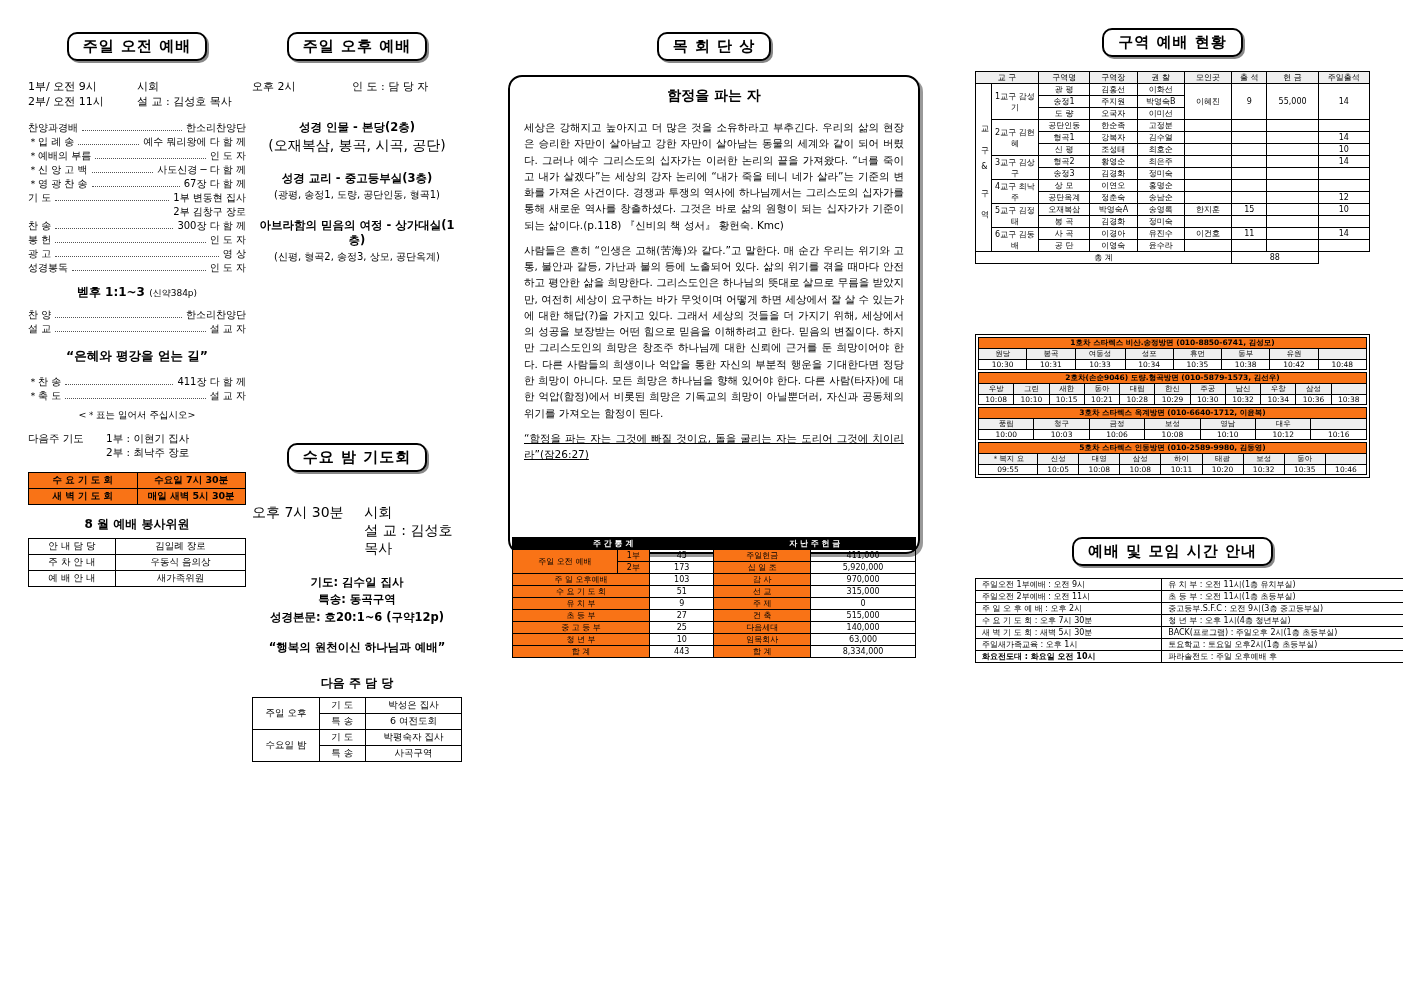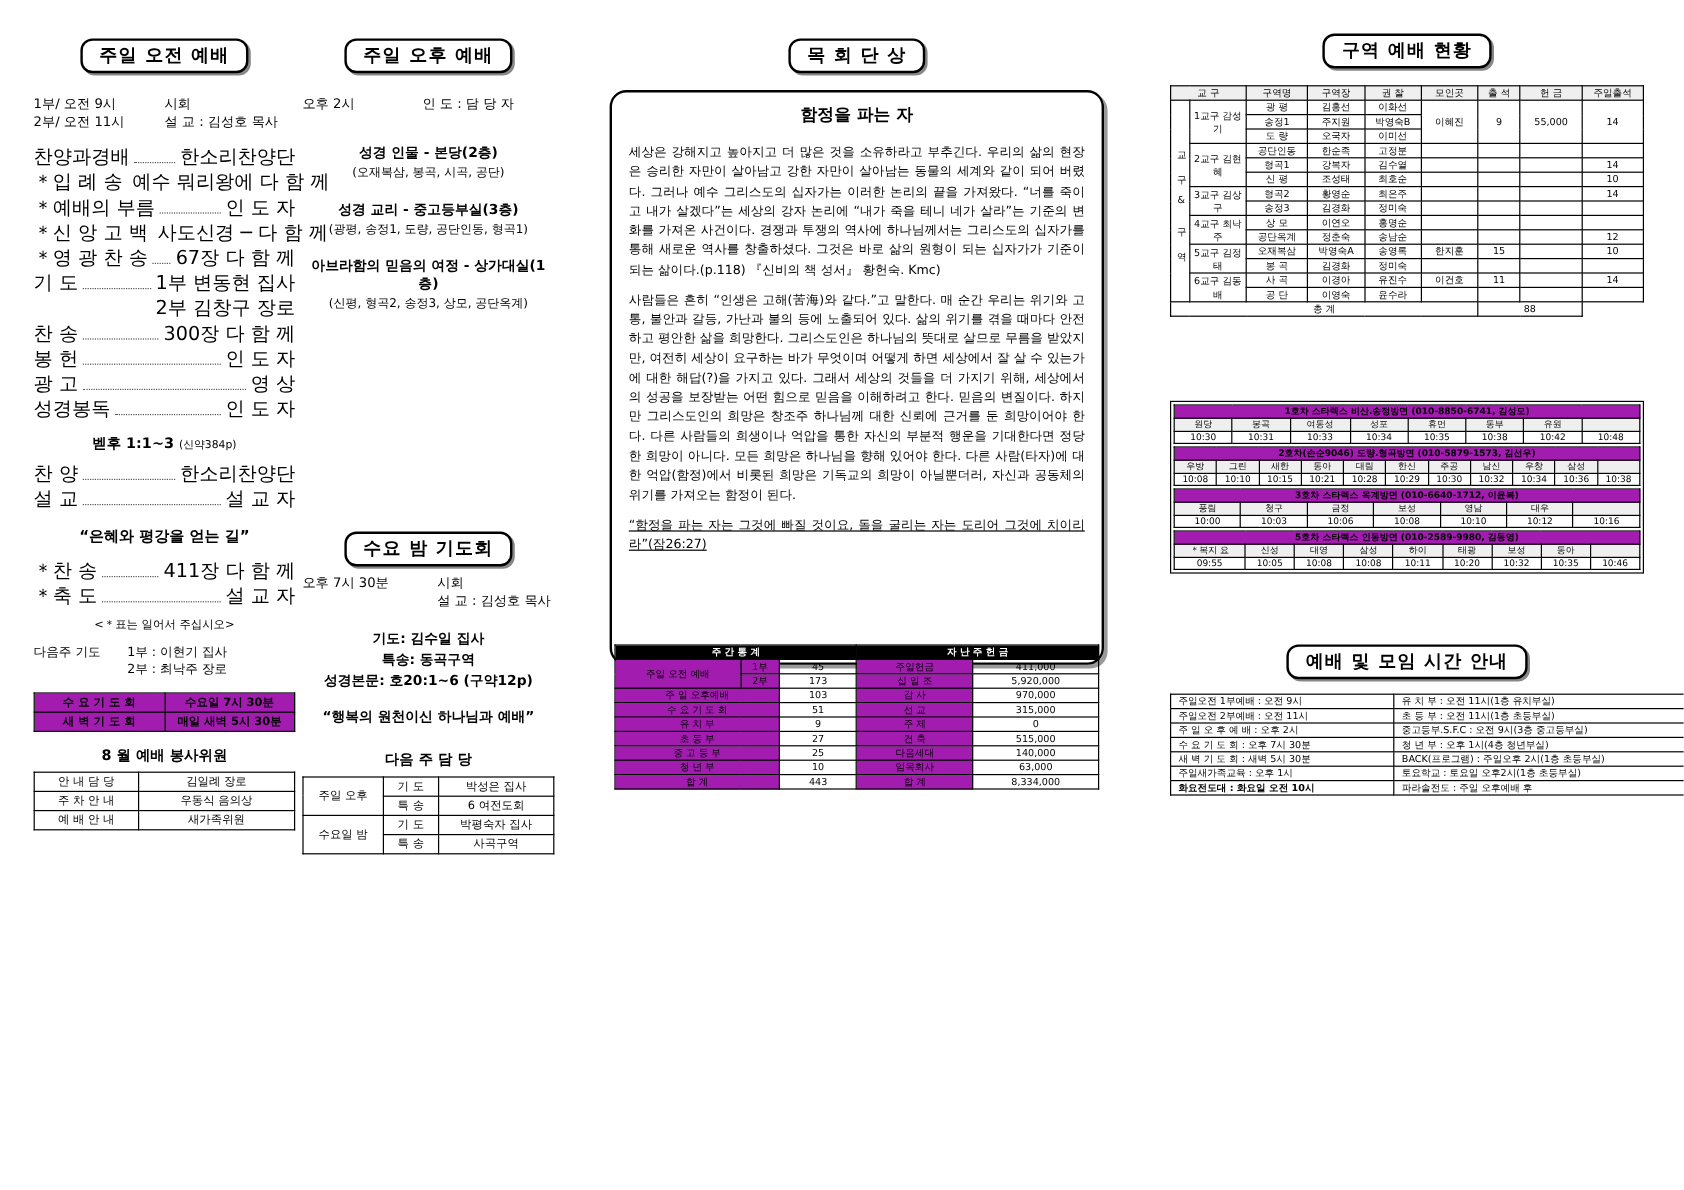--- a/index.html
+++ b/index.html
@@ -1,30 +1,30 @@
 <!DOCTYPE html>
 <html><head>
 <meta charset="utf-8">
 <style>
   html,body{margin:0;padding:0;}
   body{width:1403px;height:992px;background:#ffffff;font-family:"DejaVu Sans","Liberation Sans",sans-serif;color:#000;}
   .page{position:relative;width:1403px;height:992px;overflow:hidden;}
   .hdr{display:inline-block;border:2px solid #000;border-radius:10px;padding:3px 14px;font-weight:bold;font-size:15px;letter-spacing:1px;background:#fff;box-shadow:2px 2px 0 #888;}
   .hdrwrap{text-align:center;}
   .col{position:absolute;}
-  .dotline{display:flex;align-items:baseline;font-size:16px;}
+  .dotline{display:flex;align-items:baseline;font-size:10px;}
   .dotline .l{white-space:nowrap;}
   .dotline .d{flex:1;border-bottom:1px dotted #555;margin:0 4px 3px 4px;height:8px;}
   .dotline .r{white-space:nowrap;}
   table{border-collapse:collapse;}
   td,th{border:1px solid #000;font-size:9.5px;padding:1px 2px;text-align:center;font-weight:normal;}
   .tiny td,.tiny th{font-size:8px;padding:0 1px;}
   .tt td,.tt th{font-size:7.5px;padding:0 1px;}
   .blk{background:#000;color:#fff;font-weight:bold;}
-  .gry{background:#a21caf;margin-top:20px;}
+  .gry{background:#f97316;margin-top:20px;}
   .lgry{background:#efefef;}
   .bold{font-weight:bold;}
   .devo{border:2px solid #000;border-radius:14px;padding:10px 14px;box-shadow:3px 3px 0 #999;}
   .devo p{font-size:10.5px;line-height:1.55;margin:0 0 9px 0;text-align:justify;}
   .center{text-align:center;}
   .left{text-align:left;}
 </style>
 </head>
 <body>
 
@@ -177,35 +177,35 @@
 
   <div class="col" style="left:252px;top:32px;width:210px;">
     <div class="hdrwrap"><span class="hdr">주일 오후 예배</span></div>
     <div style="margin-top:18px;display:flex;font-size:11px;">
       <div style="flex:1;">오후 2시</div>
       <div style="flex:1.1;">인 도 : 담 당 자</div>
     </div>
 
     <div class="center" style="margin-top:26px;">
       <div class="bold" style="font-size:11.5px;">성경 인물 - 본당(2층)</div>
-      <div style="font-size:10px;margin-top:2px;">(오재복삼, 봉곡, 시곡, 공단)</div>
+      <div style="font-size:14px;margin-top:2px;">(오재복삼, 봉곡, 시곡, 공단)</div>
     </div>
     <div class="center" style="margin-top:16px;">
       <div class="bold" style="font-size:11.5px;">성경 교리 - 중고등부실(3층)</div>
       <div style="font-size:10px;margin-top:2px;">(광평, 송정1, 도량, 공단인동, 형곡1)</div>
     </div>
     <div class="center" style="margin-top:16px;">
       <div class="bold" style="font-size:11.5px;">아브라함의 믿음의 여정 - 상가대실(1층)</div>
       <div style="font-size:10px;margin-top:2px;">(신평, 형곡2, 송정3, 상모, 공단옥계)</div>
     </div>
   </div>
 
   <div class="col" style="left:252px;top:443px;width:210px;">
     <div class="hdrwrap"><span class="hdr">수요 밤 기도회</span></div>
-    <div style="margin-top:6px;display:flex;font-size:11px;">
+    <div style="margin-top:32px;display:flex;font-size:14px;">
       <div style="flex:1.15;">오후 7시 30분</div>
       <div style="flex:1;">
         <div>시회</div>
         <div>설 교 : 김성호 목사</div>
       </div>
     </div>
 
     <div class="center bold" style="margin-top:16px;font-size:11.5px;line-height:1.5;">
       <div><span>기도</span>: <span>김수일 집사</span></div>
       <div><span>특송</span>: <span>동곡구역</span></div>

